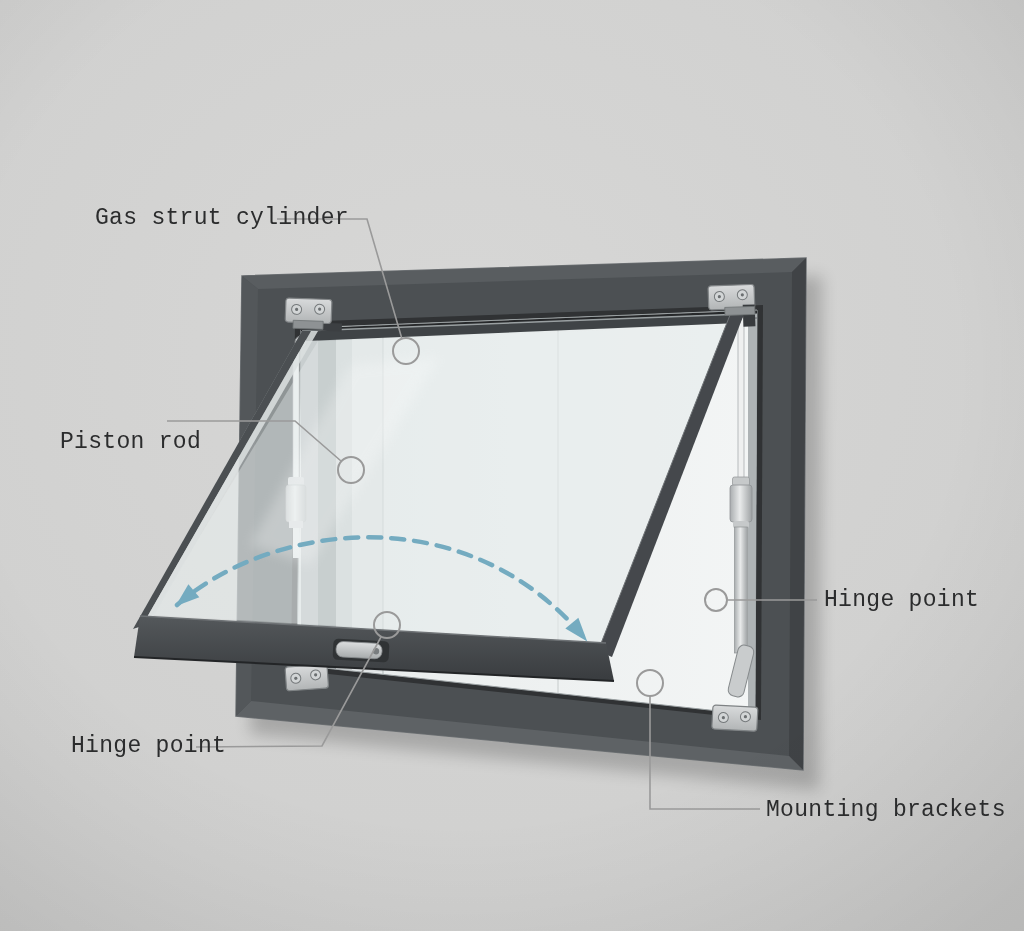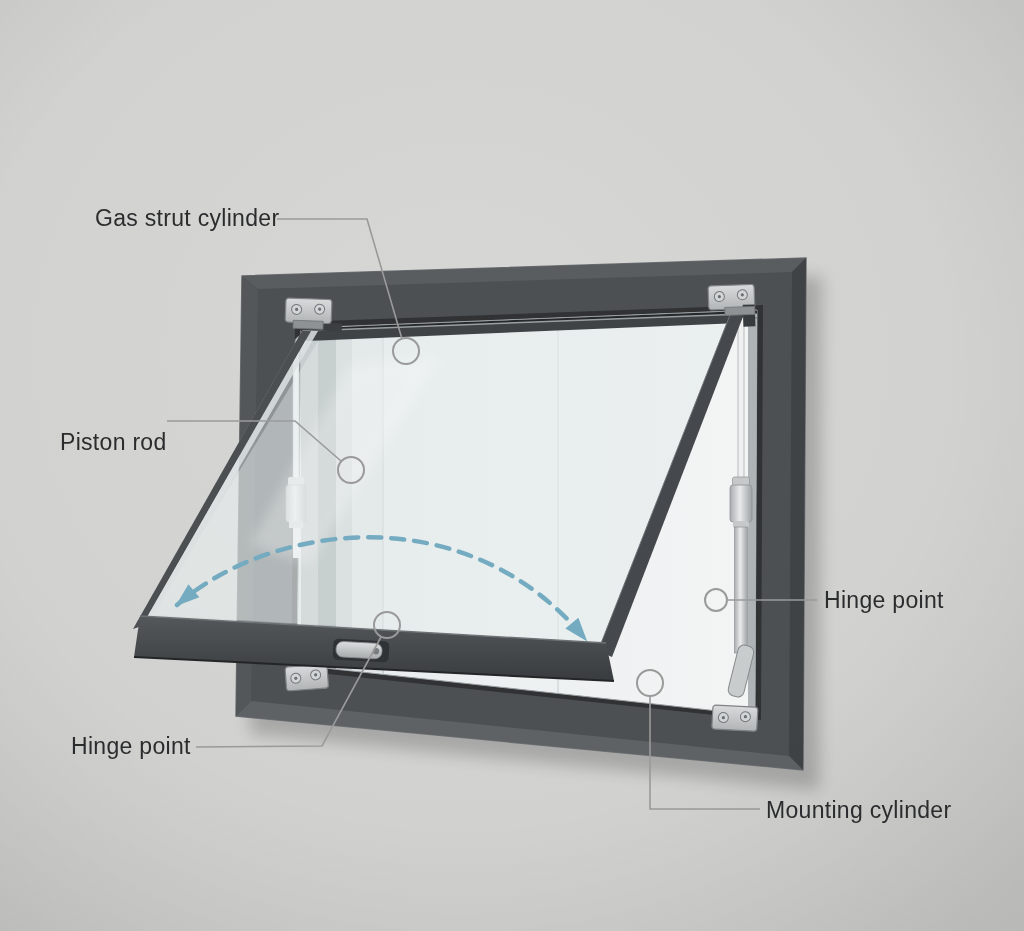--- a/index.html
+++ b/index.html
@@ -2,21 +2,21 @@
 <html style="--background: #d2d2d1; --wall-light: #d7d7d6; --wall-dark: #c8c8c7; --frame-face: #4c5053; --frame-light: #5d6164; --frame-dark: #303234; --glass: #eef1f1; --glass-tint: #e2e8e9; --metal: #ccd0d1; --annotation-line: #9a9a9a; --label-text: #2b2c2d; --motion-arrow: #74abc0;"><head>
 <meta charset="utf-8">
 <style>
   html,body{margin:0;padding:0;background:#b9b9b8;}
   #stage{
     position:relative;
     width:1024px;height:931px;
     margin:0 auto;
     overflow:hidden;
     background:var(--background,#d2d2d1);
-    font-family:Liberation Sans, sans-serif;
+    font-family:Liberation Mono, monospace;
   }
   #stage svg{position:absolute;left:0;top:0;}
   .lbl{
     position:absolute;
     font-size:23px;
     line-height:1.15;
     letter-spacing:.3px;
     color:var(--label-text,#2b2c2d);
     white-space:nowrap;
   }
@@ -226,16 +226,16 @@
   </g>
 
   <rect x="0" y="0" width="1024" height="931" fill="url(#vig)" pointer-events="none"></rect>
 </svg>
 
 <div>
   <div class="lbl" style="left:95px;  top:205px">Gas strut cylinder</div>
   <div class="lbl" style="left:60px;  top:429px">Piston rod</div>
   <div class="lbl" style="left:824px; top:587px">Hinge point</div>
   <div class="lbl" style="left:71px;  top:733px">Hinge point</div>
-  <div class="lbl" style="left:766px; top:797px">Mounting cylinder</div>
+  <div class="lbl" style="left:766px; top:797px">Mounting brackets</div>
 </div>
 
 </div>
 
 </body></html>

